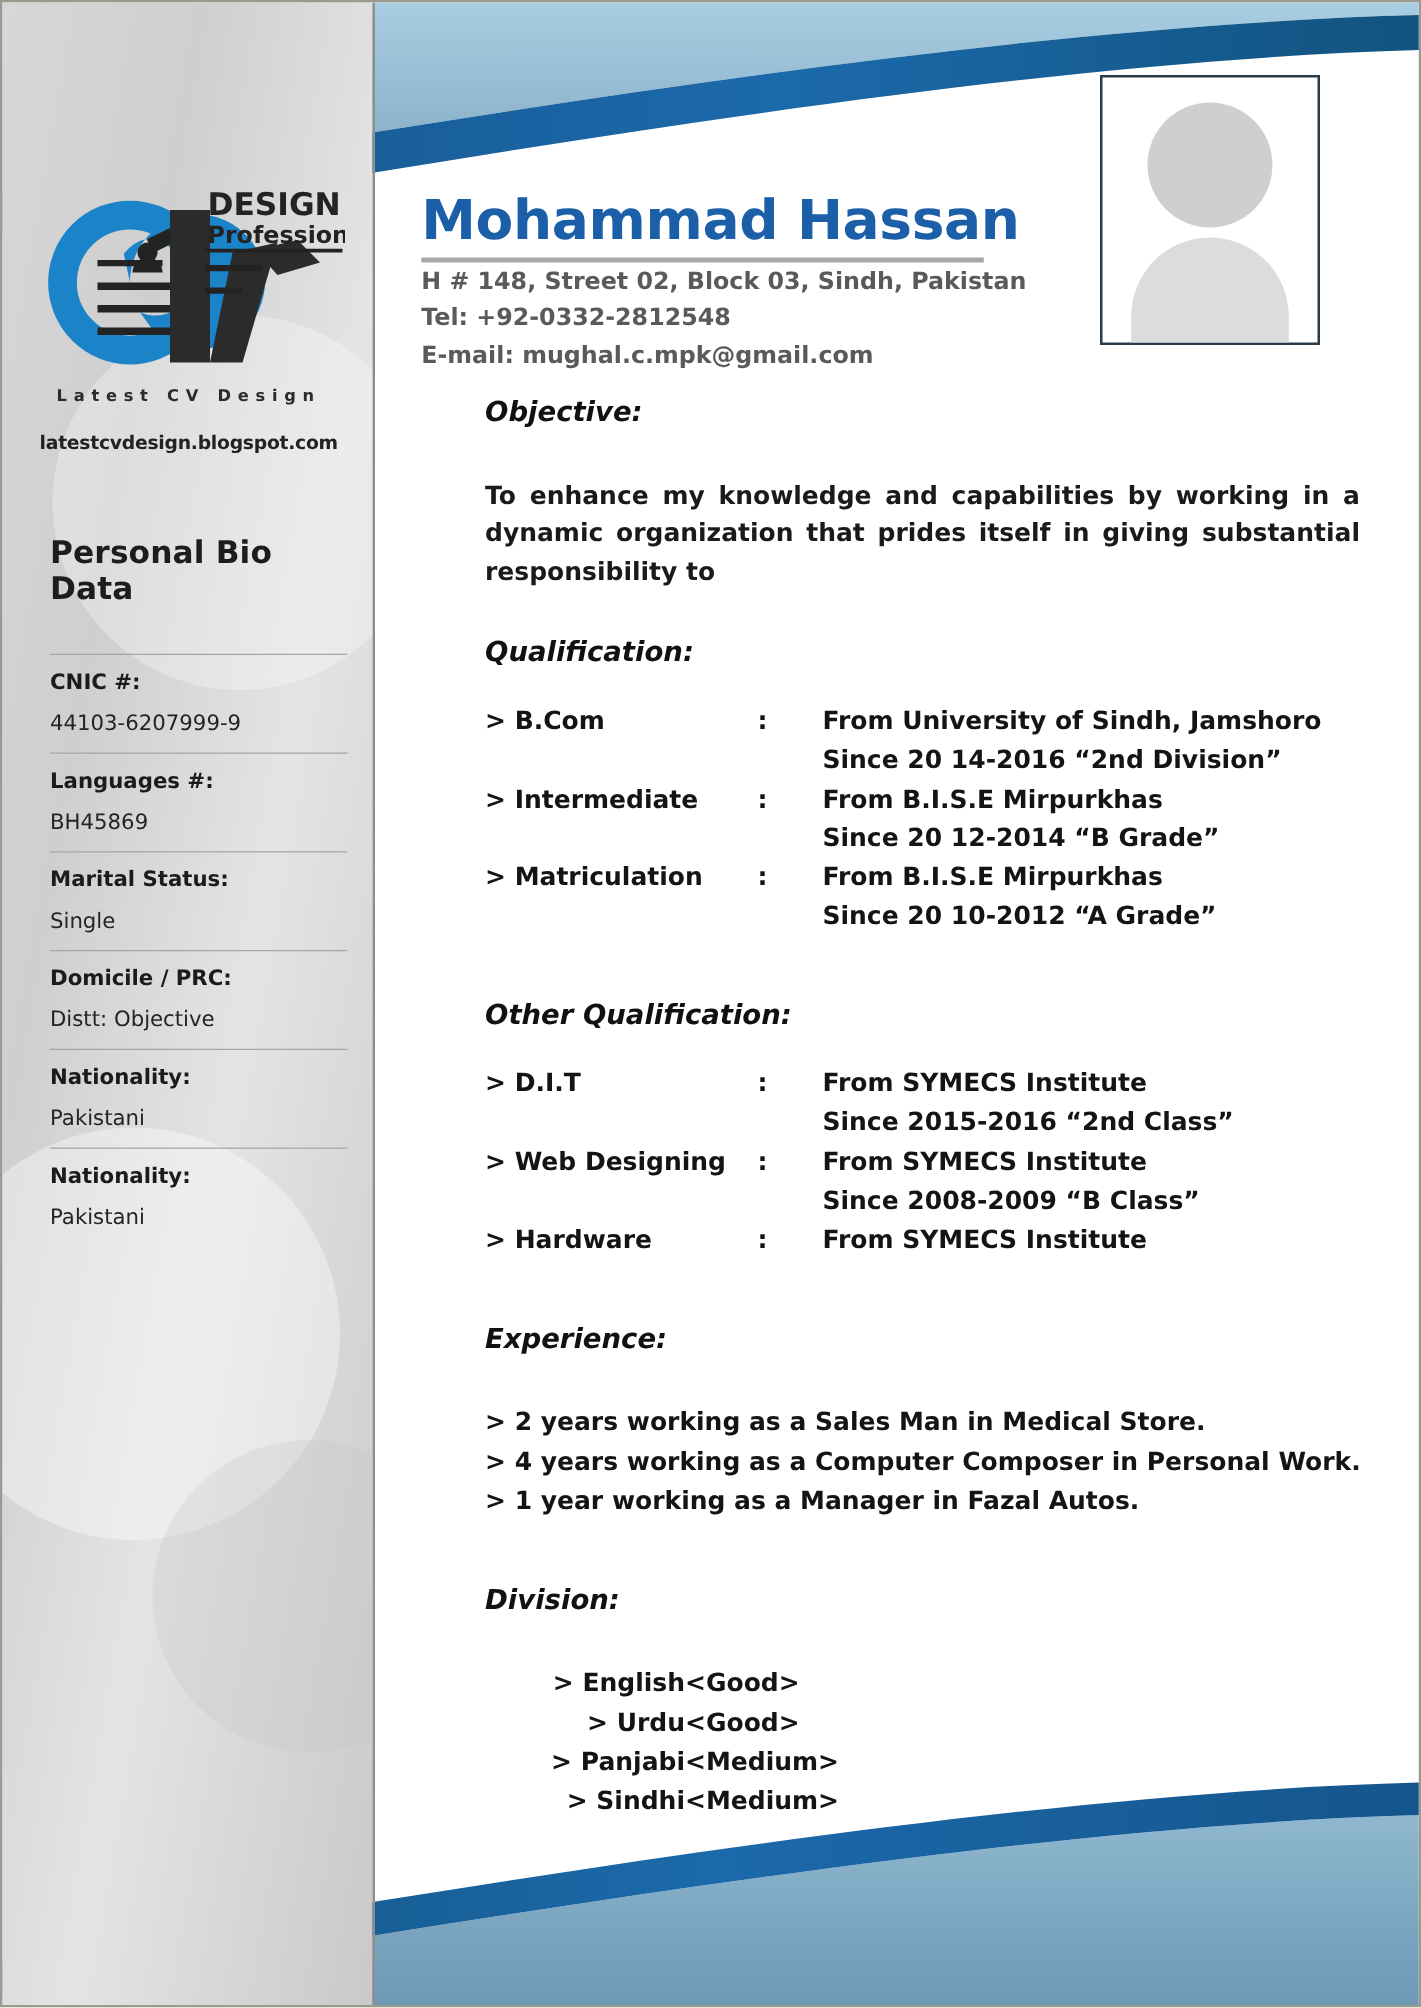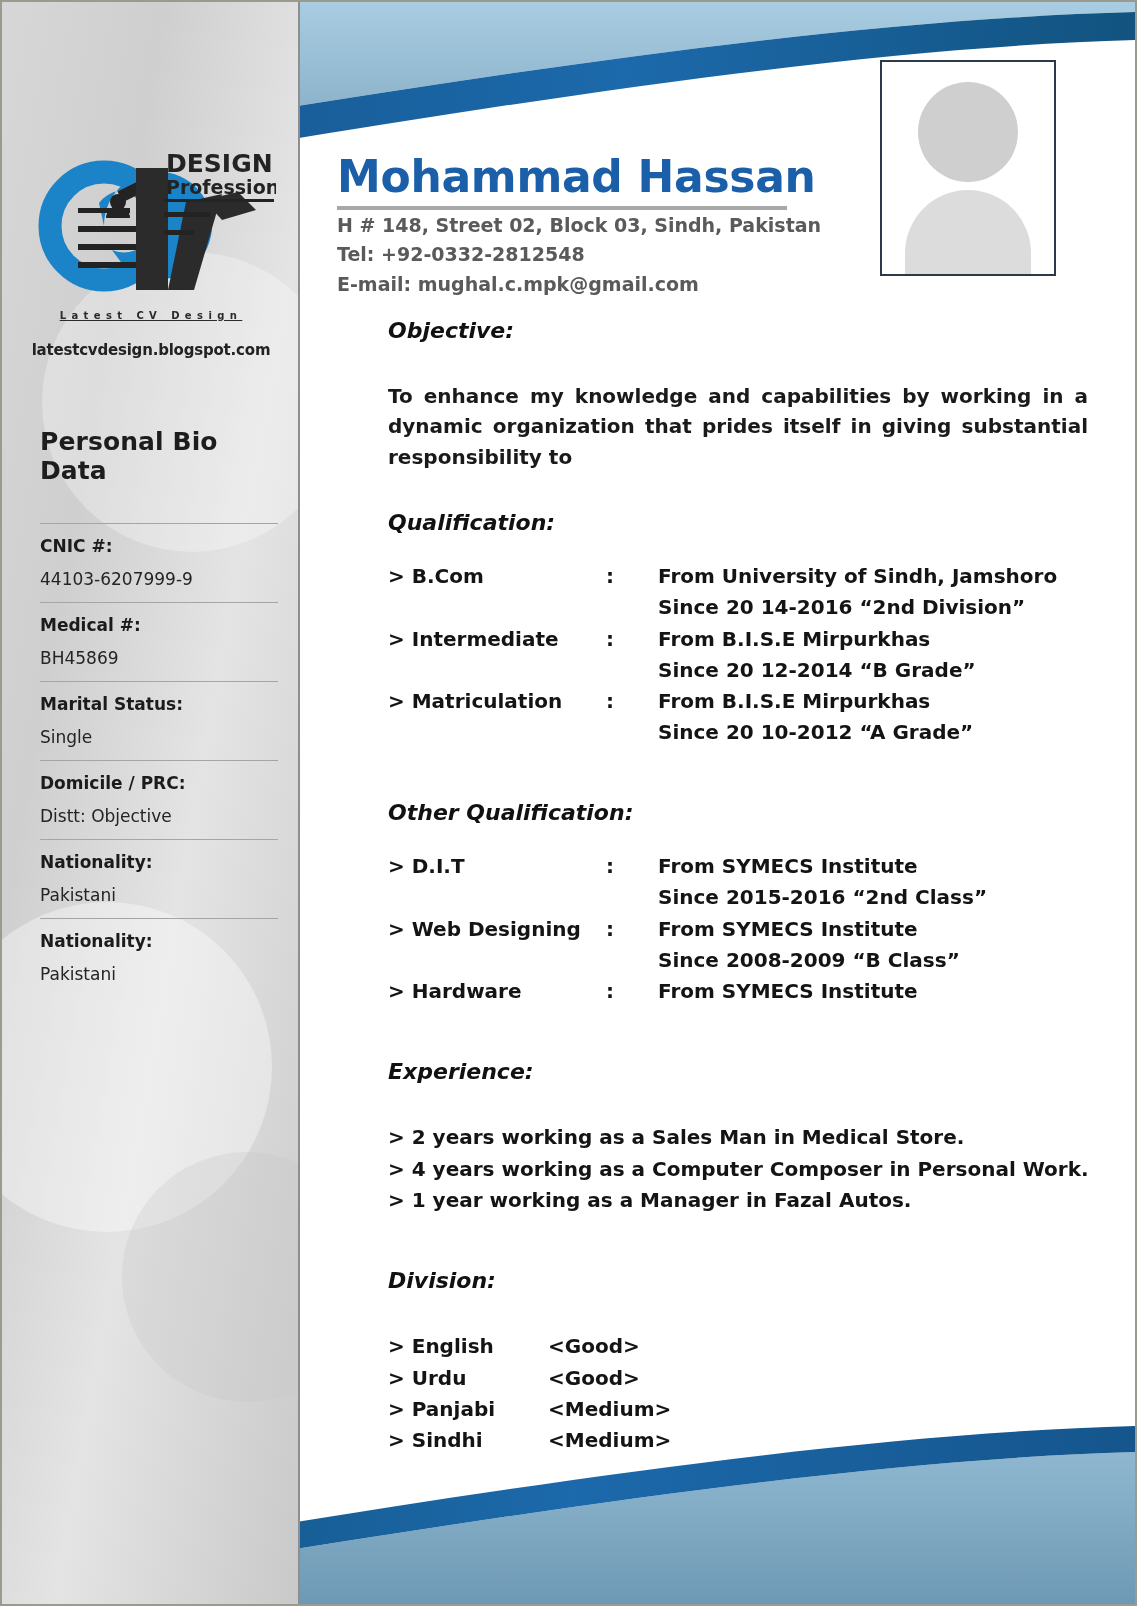--- a/index.html
+++ b/index.html
@@ -66,26 +66,25 @@
     text-align: center;
   }
   .logo-mark {
     position: relative;
     width: 250px;
     height: 152px;
     margin: 0 auto;
   }
   .logo-tagline {
     margin-top: 8px;
-    font-size: 10px;
+    font-size: 13px;
     font-weight: 700;
     letter-spacing: 5.4px;
     color: #2b2b2b;
     font-family: "DejaVu Sans", sans-serif;
-    text-decoration: underline;
   }
   .logo-url {
     margin-top: 20px;
     font-size: 15px;
     font-weight: 700;
     color: #222;
     letter-spacing: -0.2px;
     font-family: "DejaVu Sans", sans-serif;
   }
 
@@ -233,21 +232,21 @@
   }
 
   .lrow {
     display: flex;
     font-size: 20px;
     font-weight: 700;
     color: #141414;
     line-height: 1.57;
     font-family: "DejaVu Sans", sans-serif;
   }
-  .l-name  { width: 160px; flex: 0 0 160px; }
+  .l-name  { width: 160px; flex: 0 0 160px; text-align: right; }
   .l-level { flex: 1; }
 
   .gap-sm { height: 26px; }
   .gap-md { height: 38px; }
   .gap-lg { height: 52px; }
 </style>
 </head>
 <body>
 
 <div id="page">
@@ -329,21 +328,21 @@
 
       <div class="bio">
         <div class="bio-title">Personal Bio Data</div>
 
         <div class="bio-row">
           <div class="bio-label bio-sep-top">CNIC #:</div>
           <div class="bio-value">44103-6207999-9</div>
         </div>
 
         <div class="bio-row">
-          <div class="bio-label">Medical #:</div>
+          <div class="bio-label">Languages #:</div>
           <div class="bio-value">BH45869</div>
         </div>
 
         <div class="bio-row">
           <div class="bio-label">Marital Status:</div>
           <div class="bio-value">Single</div>
         </div>
 
         <div class="bio-row">
           <div class="bio-label">Domicile / PRC:</div>

